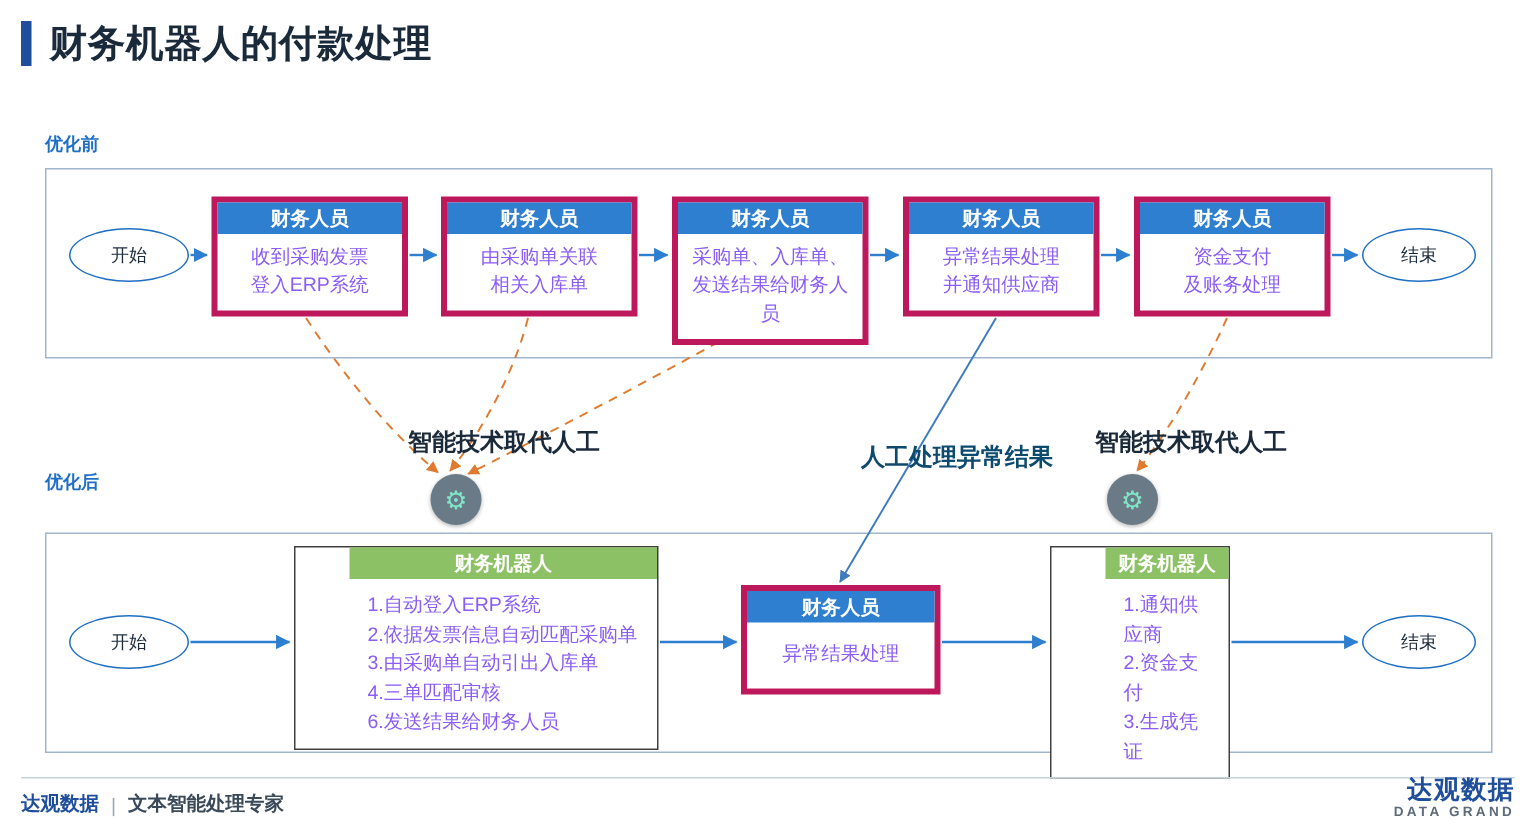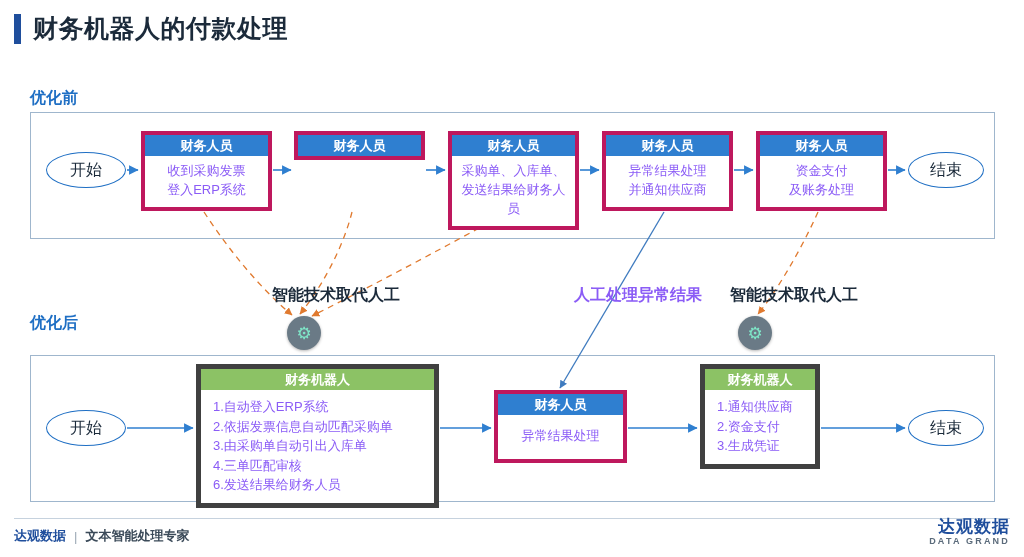--- a/index.html
+++ b/index.html
@@ -38,21 +38,21 @@
   .title-text {
     font-size: 25px;
     font-weight: bold;
     color: #1b2a3a;
     letter-spacing: 0.5px;
   }
 
   
   .section-label {
     position: absolute;
-    font-size: 16px;
+    font-size: 12px;
     font-weight: bold;
     color: #1f6fc4;
   }
   #label-before { left: 30px; top: 88px; }
   #label-after  { left: 30px; top: 313px; }
 
   
   .panel {
     position: absolute;
     border: 1px solid #9fb6cd;
@@ -61,21 +61,21 @@
   #panel-before { left: 30px; top: 112px; width: 963px; height: 125px; }
   #panel-after  { left: 30px; top: 355px; width: 963px; height: 145px; }
 
   
   .oval {
     position: absolute;
     border: 1.5px solid #1f6fc4;
     border-radius: 50%;
     background: #ffffff;
     color: #1b2a3a;
-    font-size: 16px;
+    font-size: 12px;
     display: flex;
     align-items: center;
     justify-content: center;
     box-sizing: border-box;
   }
   #start-before { left: 46px;  top: 152px; width: 80px; height: 36px; }
   #end-before   { left: 908px; top: 152px; width: 76px; height: 36px; }
   #start-after  { left: 46px;  top: 410px; width: 80px; height: 36px; }
   #end-after    { left: 908px; top: 410px; width: 76px; height: 36px; }
 
@@ -105,22 +105,23 @@
   #step1 { left: 141px; top: 131px; width: 131px; }
   #step2 { left: 294px; top: 131px; width: 131px; }
   #step3 { left: 448px; top: 131px; width: 131px; }
   #step4 { left: 602px; top: 131px; width: 131px; }
   #step5 { left: 756px; top: 131px; width: 131px; }
 
   
   .step-green {
     position: absolute;
     box-sizing: border-box;
-    border: 5px solid #404040;
-    background: #ffffff;
+    border: 1px solid #404040;
+    background: #ffffff;
+    padding-left: 36px;
   }
   .step-green .step-head {
     background: #8cc265;
     color: #ffffff;
   }
   .step-green .step-body {
     text-align: left;
     padding: 7px 10px 8px 12px;
     line-height: 1.5;
   }
@@ -132,21 +133,21 @@
   
   .conn-label {
     position: absolute;
     font-size: 16px;
     font-weight: bold;
     color: #1b2a3a;
     white-space: nowrap;
     margin-left: 21px;
   }
   #lbl-replace-1 { left: 251px; top: 285px; }
-  #lbl-manual    { left: 553px; top: 285px; color: #8b5cf6; }
+  #lbl-manual    { left: 553px; top: 295px; color: #0c4a6e; }
   #lbl-replace-2 { left: 709px; top: 285px; }
 
   
   .robot-badge {
     position: absolute;
     width: 34px;
     height: 34px;
     border-radius: 50%;
     background: #6a7a86;
     display: flex;
@@ -279,20 +280,24 @@
   <div class="step" id="step1">
     <div class="step-head">财务人员</div>
     <div class="step-body">
       <div>收到采购发票</div>
       <div>登入ERP系统</div>
     </div>
   </div>
 
   <div class="step" id="step2">
     <div class="step-head">财务人员</div>
+    <div class="step-body">
+      <div>由采购单关联</div>
+      <div>相关入库单</div>
+    </div>
   </div>
 
   <div class="step" id="step3">
     <div class="step-head">财务人员</div>
     <div class="step-body">
       <div>采购单、入库单、</div>
       <div>发送结果给财务人员</div>
     </div>
   </div>
 

